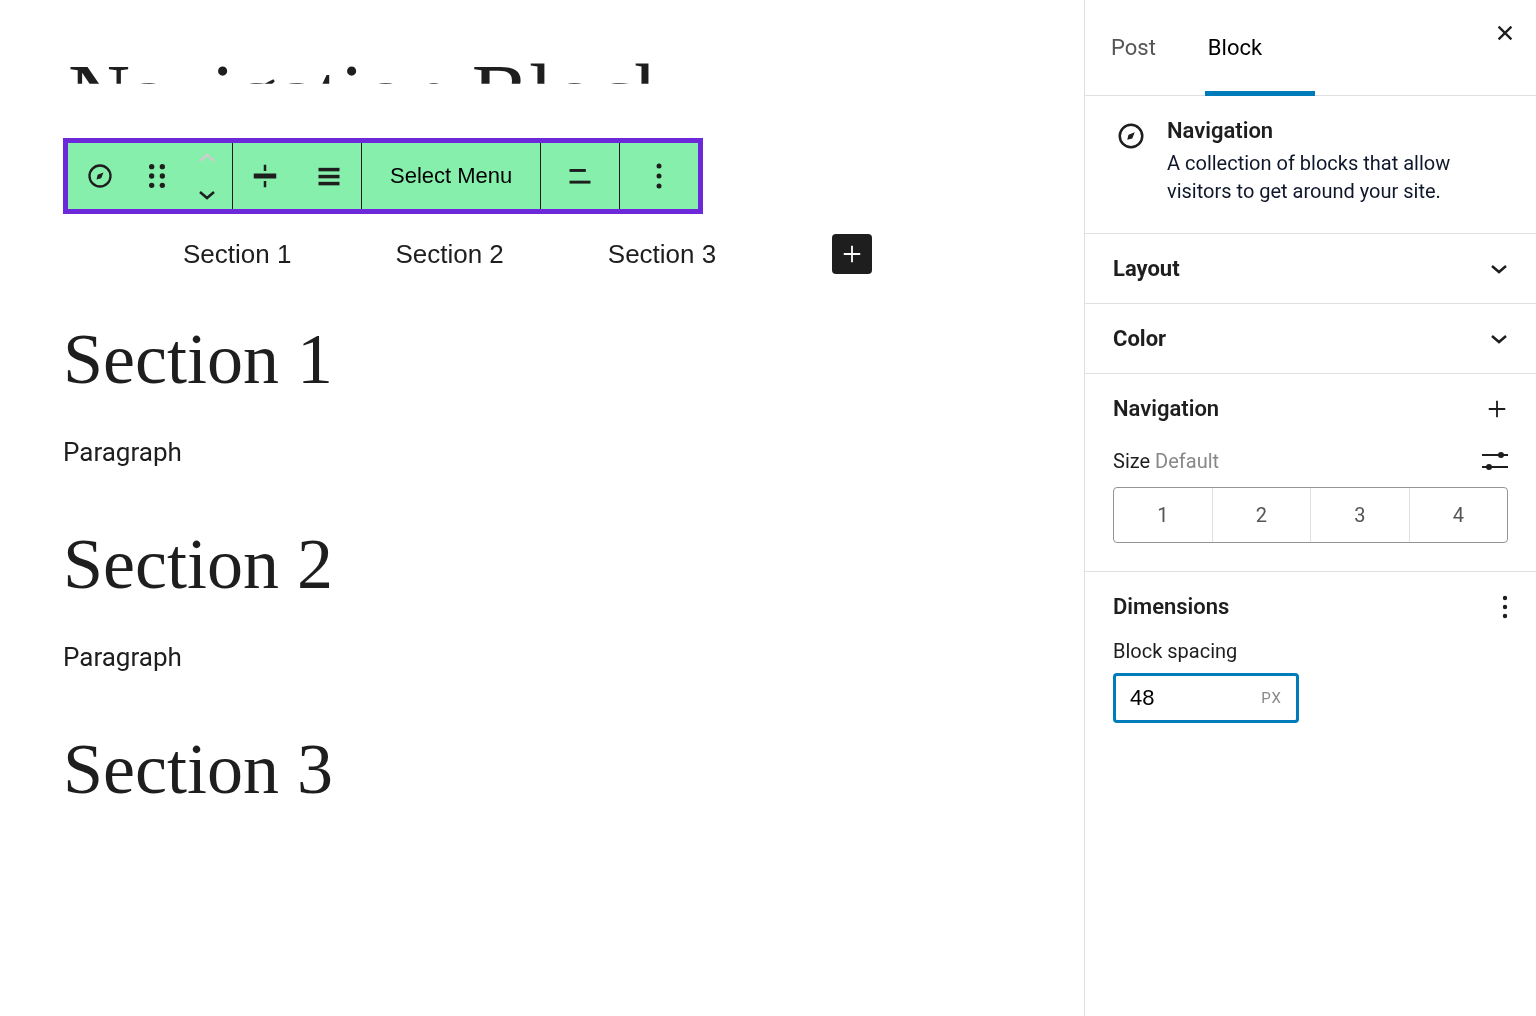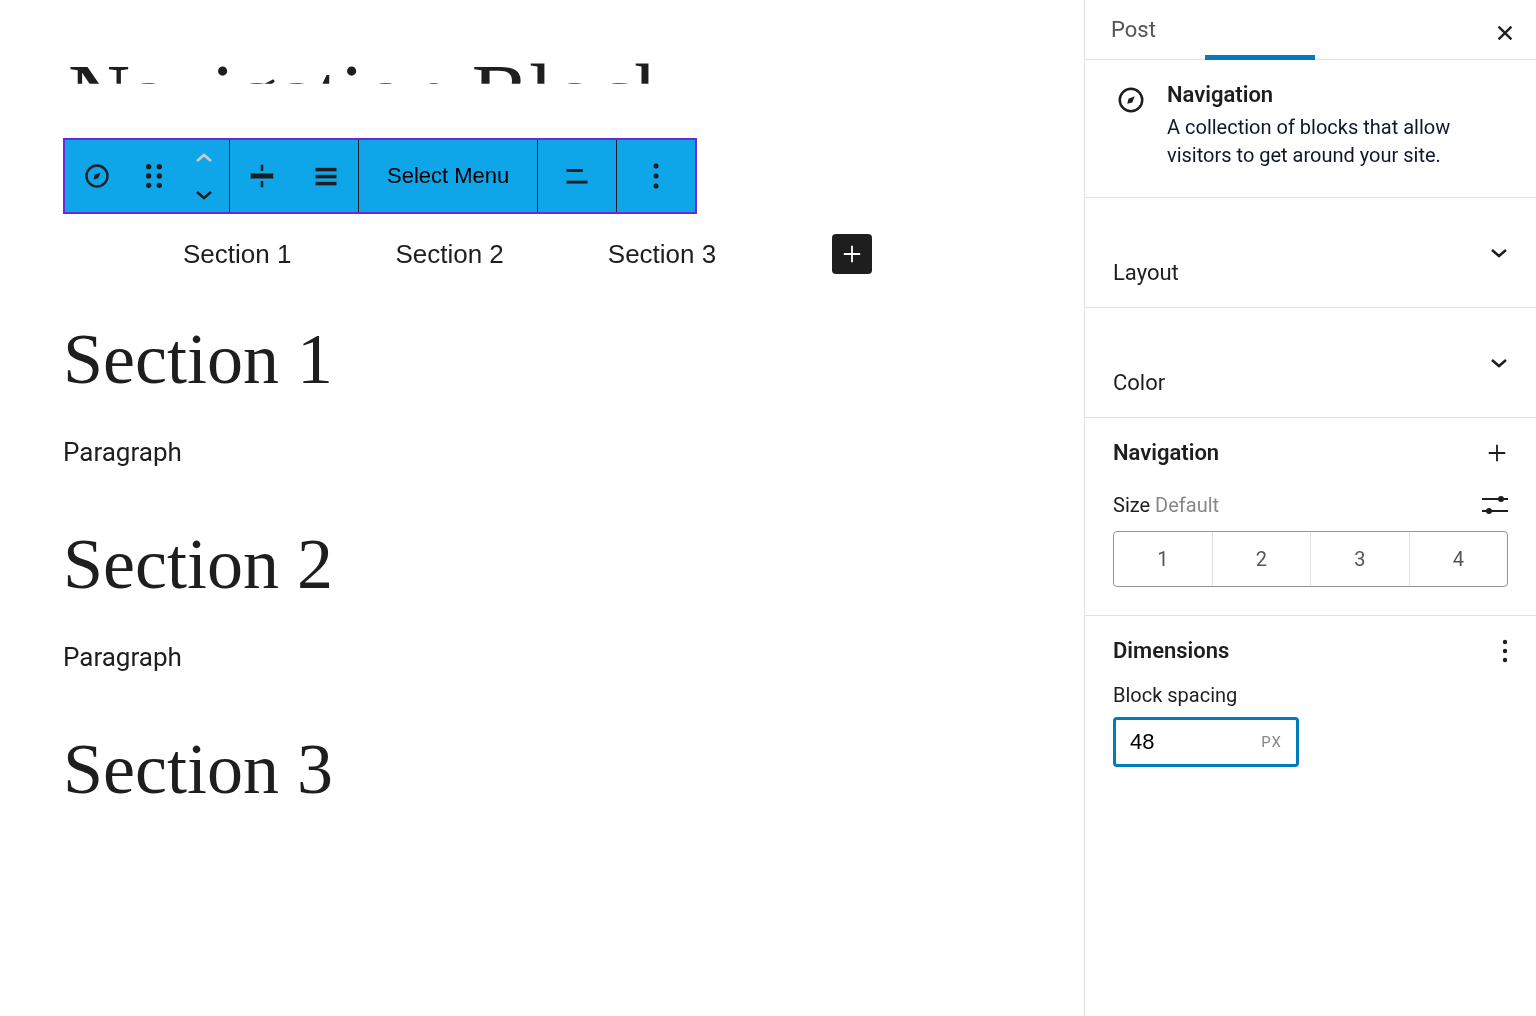--- a/index.html
+++ b/index.html
@@ -21,22 +21,22 @@
     overflow: hidden;
     height: 86px;
     clip-path: inset(0 0 63% 0);
   }
 
   .block-toolbar {
     position: absolute;
     top: 138px;
     left: 63px;
     display: flex;
-    background: #0ea5e9;
-    border: 2px solid #6d28d9;
+    background: #86efac;
+    border: 5px solid #6d28d9;
     height: 76px;
   }
   .tb-group { display: flex; align-items: center; border-right: 1px solid #1e1e1e; }
   .tb-group:last-child { border-right: none; }
   .tb-btn {
     width: 64px; height: 74px;
     display: flex; align-items: center; justify-content: center;
     cursor: pointer; background: none; border: none;
   }
   .tb-btn.narrow { width: 50px; }
@@ -68,39 +68,39 @@
 
   .content { position: absolute; top: 318px; left: 63px; right: 60px; }
   .content h2 {
     font-family: "Georgia","Times New Roman",serif;
     font-size: 72px; font-weight: 400; margin-bottom: 36px;
   }
   .content p { font-size: 26px; margin-bottom: 56px; }
 
   
   .tabs {
-    display:flex; align-items:center; height: 60px; border-bottom:1px solid #e0e0e0; position:relative;
+    display:flex; align-items:center; height: 96px; border-bottom:1px solid #e0e0e0; position:relative;
   }
   .tab { padding: 0 26px; height:100%; display:flex; align-items:center; font-size:22px; cursor:pointer; color:#555;}
   .tab.active { color:#000; }
   .tab-underline { position:absolute; bottom:-1px; height:5px; background:#007cba; left: 120px; width: 110px; }
   .close-x { position:absolute; right:20px; top:22px; font-size:26px; cursor:pointer; color:#1e1e1e; }
 
   .block-header { display:flex; gap:18px; padding: 22px 28px 28px 28px; border-bottom:1px solid #e0e0e0;}
   .block-header .icon { width:36px; height:36px; flex-shrink:0; display:flex; align-items:center; justify-content:center;}
   .block-header .txt h3 { font-size:22px; font-weight:600; margin-bottom:6px;}
   .block-header .txt p { font-size:20px; color:#0f172a; line-height:1.4;}
 
   .panel {
     border-bottom:1px solid #e0e0e0;
     padding: 22px 28px;
     display:flex; align-items:center; justify-content:space-between;
     cursor:pointer;
   }
-  .panel-title { font-size:22px; font-weight:400;margin-top:40px; }
+  .panel-title { font-size:22px; font-weight:700; }
   .panel-chev { font-size:18px; color:#444; }
 
   .typo-section { border-bottom:1px solid #e0e0e0; padding: 22px 28px 28px; }
   .typo-head { display:flex; align-items:center; justify-content:space-between; margin-bottom: 28px;}
   .typo-head .t { font-size:22px; font-weight:600;}
   .plus-btn { font-size:28px; cursor:pointer; line-height:1; }
 
   .size-row { display:flex; align-items:center; justify-content:space-between; margin-bottom:14px;}
   .size-row .lbl { font-size:20px; }
   .size-row .lbl .muted { color:#888; }
@@ -250,20 +250,21 @@
       <h2>Section 2</h2>
       <p>Paragraph</p>
       <h2>Section 3</h2>
     </div>
   </div>
 
   <div class="sidebar">
 
     <div class="tabs">
       <div class="tab">Post</div>
+      <div class="tab active">Block</div>
       <div class="tab-underline"></div>
       <div class="close-x">
         <span>
           <svg width="22" height="22" viewBox="0 0 24 24">
               <path d="M5 5l14 14M19 5L5 19" stroke="#1e1e1e" stroke-width="2.5"></path>
             </svg>
         </span>
       </div>
     </div>
 

